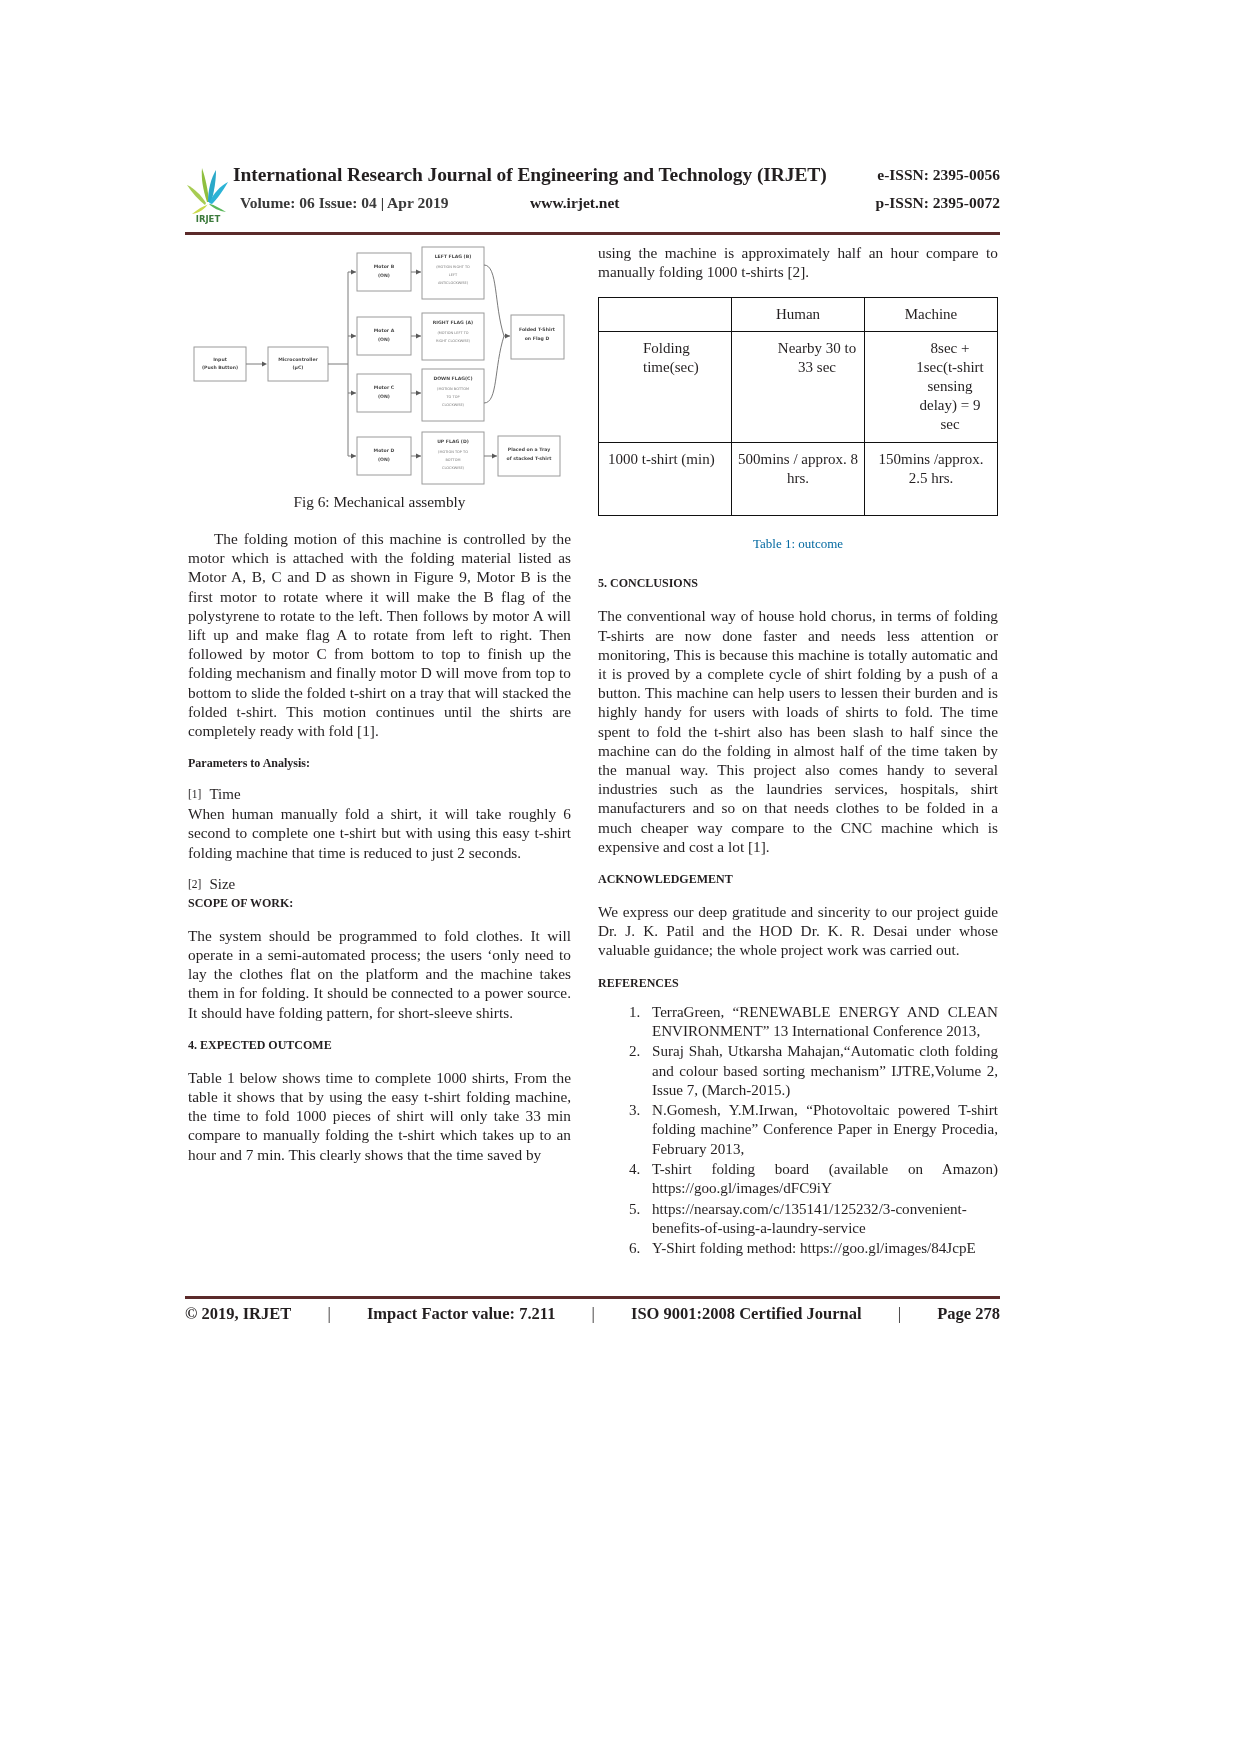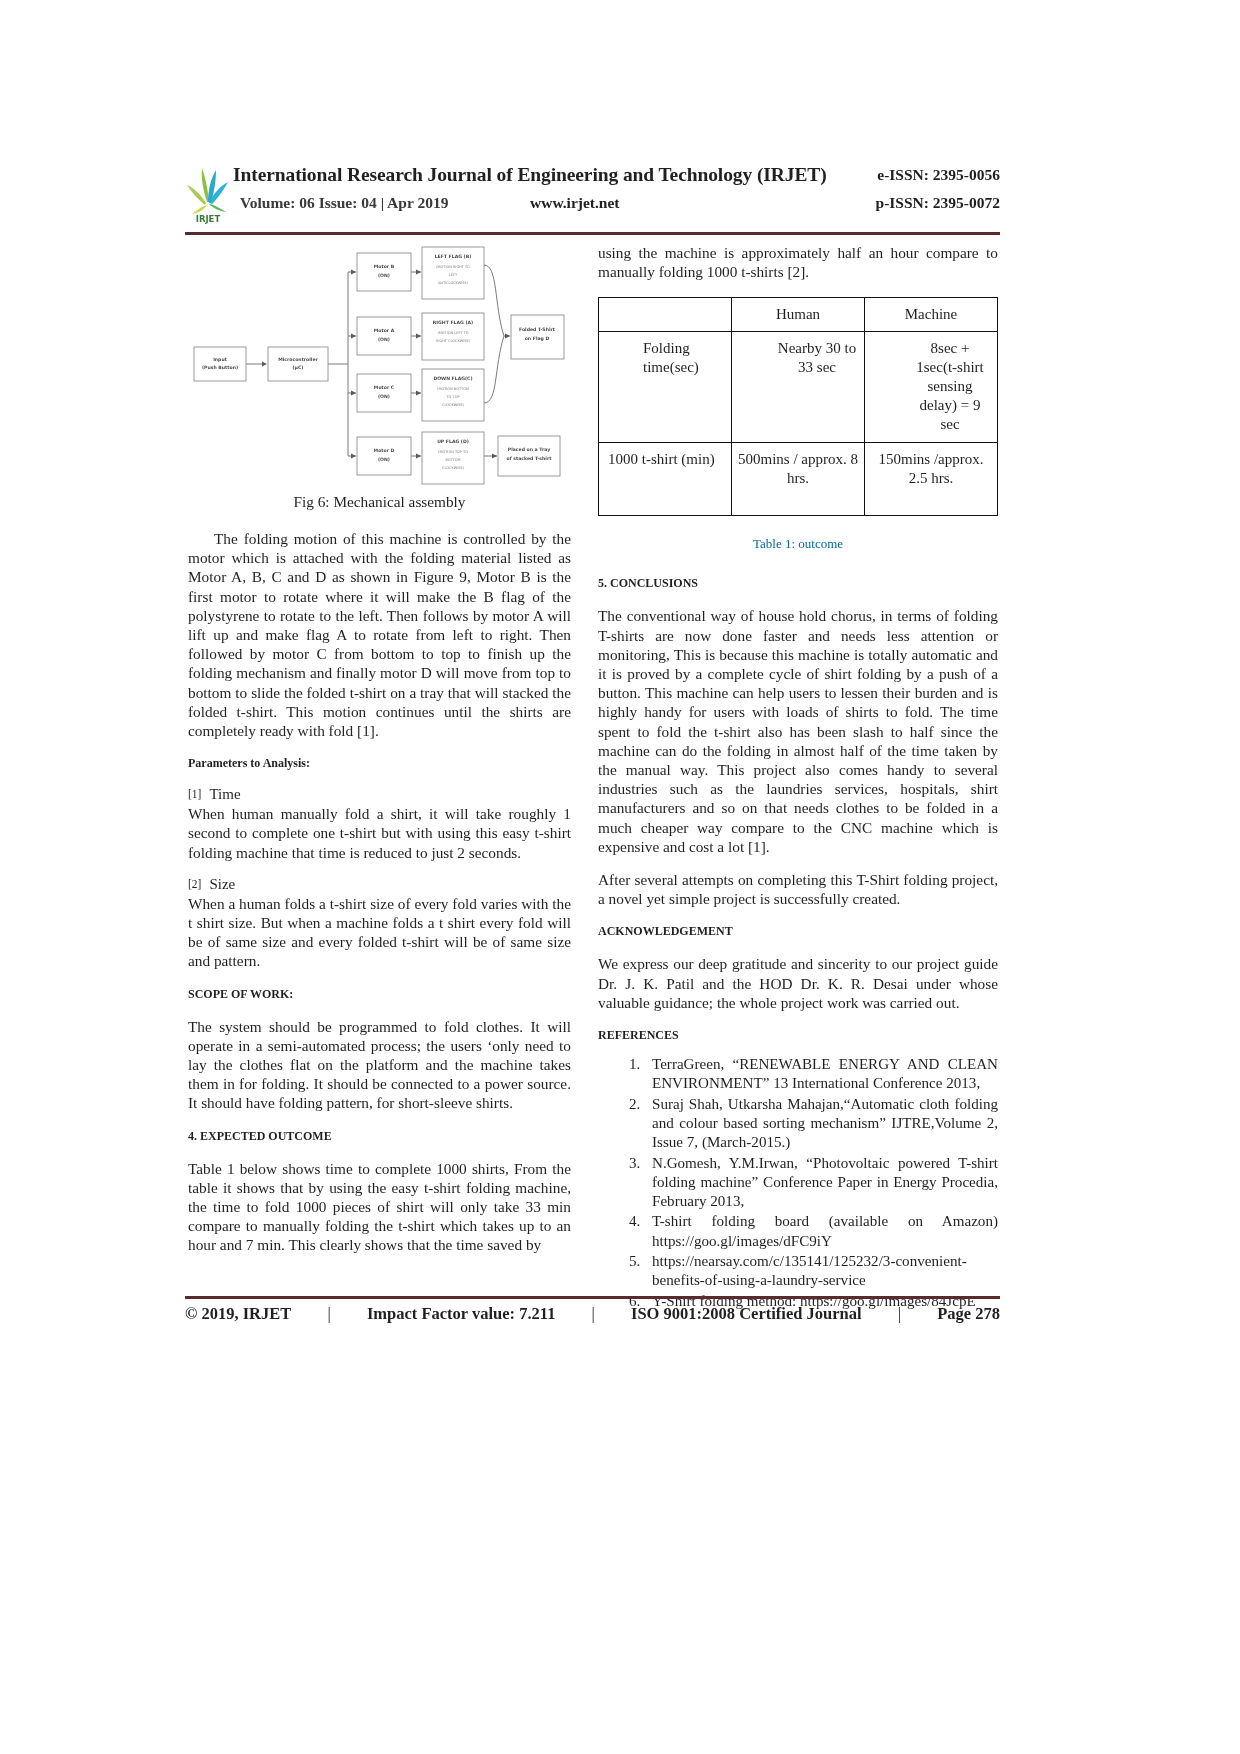--- a/index.html
+++ b/index.html
@@ -371,26 +371,25 @@
 
     <div class="fcap">Fig 6: Mechanical assembly</div>
 
     <p class="body indent">The folding motion of this machine is controlled by the motor which is attached with the folding material listed as Motor A, B, C and D as shown in Figure 9, Motor B is the first motor to rotate where it will make the B flag of the polystyrene to rotate to the left. Then follows by motor A will lift up and make flag A to rotate from left to right. Then followed by motor C from bottom to top to finish up the folding mechanism and finally motor D will move from top to bottom to slide the folded t-shirt on a tray that will stacked the folded t-shirt. This motion continues until the shirts are completely ready with fold [1].</p>
 
     <h4 class="sec">Parameters to Analysis:</h4>
 
     <div class="param-head">
       <span class="num">[1]</span><span>Time</span>
     </div>
-    <p class="body">When human manually fold a shirt, it will take roughly 1 second to complete one t-shirt but with using this easy t-shirt folding machine that time is reduced to just 2 seconds.</p>
+    <p class="body">When human manually fold a shirt, it will take roughly 6 second to complete one t-shirt but with using this easy t-shirt folding machine that time is reduced to just 2 seconds.</p>
 
     <div class="param-head">
       <span class="num">[2]</span><span>Size</span>
     </div>
-    <p class="body">When a human folds a t-shirt size of every fold varies with the t shirt size. But when a machine folds a t shirt every fold will be of same size and every folded t-shirt will be of same size and pattern.</p>
 
     <h4 class="sec">SCOPE OF WORK:</h4>
     <p class="body">The system should be programmed to fold clothes. It will operate in a semi-automated process; the users ‘only need to lay the clothes flat on the platform and the machine takes them in for folding. It should be connected to a power source. It should have folding pattern, for short-sleeve shirts.</p>
 
     <h4 class="sec">4. EXPECTED OUTCOME</h4>
     <p class="body">Table 1 below shows time to complete 1000 shirts, From the table it shows that by using the easy t-shirt folding machine, the time to fold 1000 pieces of shirt will only take 33 min compare to manually folding the t-shirt which takes up to an hour and 7 min. This clearly shows that the time saved by</p>
   </div>
 
   <div class="col-right">
 
@@ -413,21 +412,20 @@
           <td>500mins / approx. 8 hrs.</td>
           <td>150mins /approx. 2.5 hrs.</td>
         </tr>
       </tbody>
     </table>
 
     <div class="tcap">Table 1: outcome</div>
 
     <h4 class="sec">5. CONCLUSIONS</h4>
     <p class="body">The conventional way of house hold chorus, in terms of folding T-shirts are now done faster and needs less attention or monitoring, This is because this machine is totally automatic and it is proved by a complete cycle of shirt folding by a push of a button. This machine can help users to lessen their burden and is highly handy for users with loads of shirts to fold. The time spent to fold the t-shirt also has been slash to half since the machine can do the folding in almost half of the time taken by the manual way. This project also comes handy to several industries such as the laundries services, hospitals, shirt manufacturers and so on that needs clothes to be folded in a much cheaper way compare to the CNC machine which is expensive and cost a lot [1].</p>
-    <p class="body">After several attempts on completing this T-Shirt folding project, a novel yet simple project is successfully created.</p>
 
     <h4 class="sec">ACKNOWLEDGEMENT</h4>
     <p class="body">We express our deep gratitude and sincerity to our project guide Dr. J. K. Patil and the HOD Dr. K. R. Desai under whose valuable guidance; the whole project work was carried out.</p>
 
     <h4 class="sec tight">REFERENCES</h4>
     <ol class="refs">
       <li>TerraGreen, “RENEWABLE ENERGY AND CLEAN ENVIRONMENT” 13 International Conference 2013,</li>
       <li>Suraj Shah, Utkarsha Mahajan,“Automatic cloth folding and colour based sorting mechanism” IJTRE,Volume 2, Issue 7, (March-2015.)</li>
       <li>N.Gomesh, Y.M.Irwan, “Photovoltaic powered T-shirt folding machine” Conference Paper in Energy Procedia, February 2013,</li>
       <li>T-shirt folding board (available on Amazon) https://goo.gl/images/dFC9iY</li>

